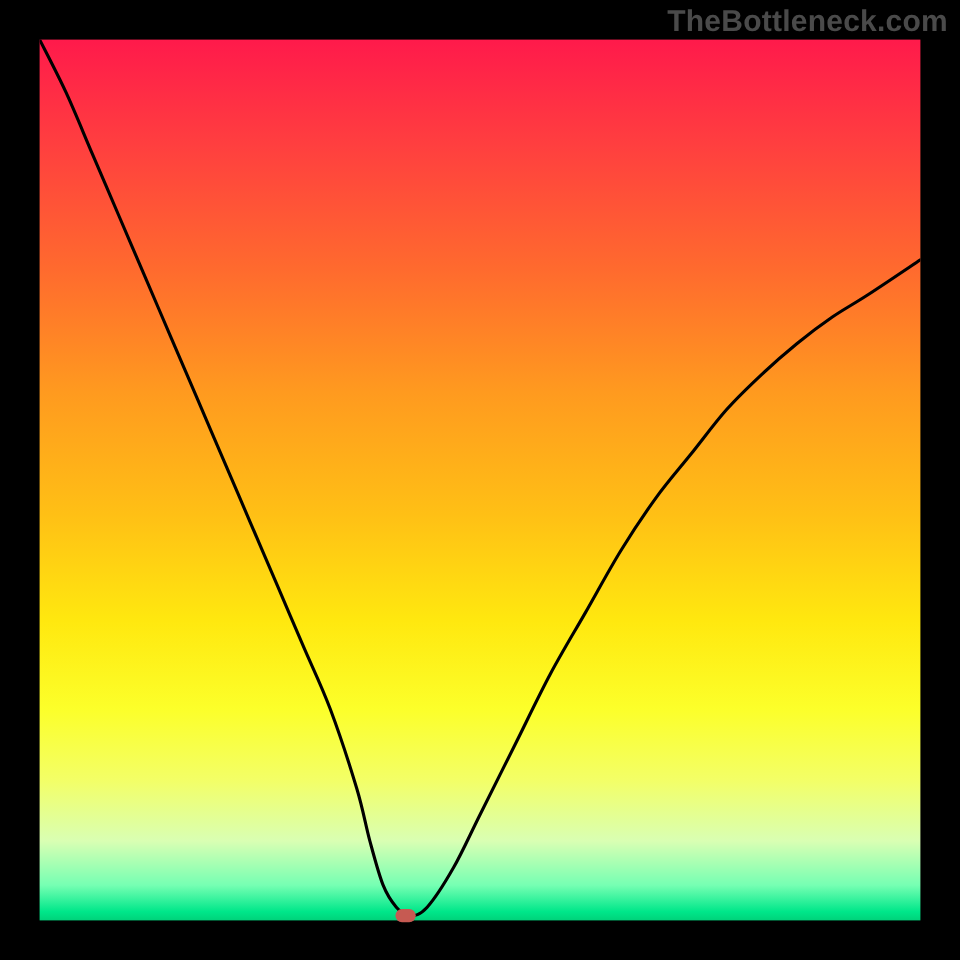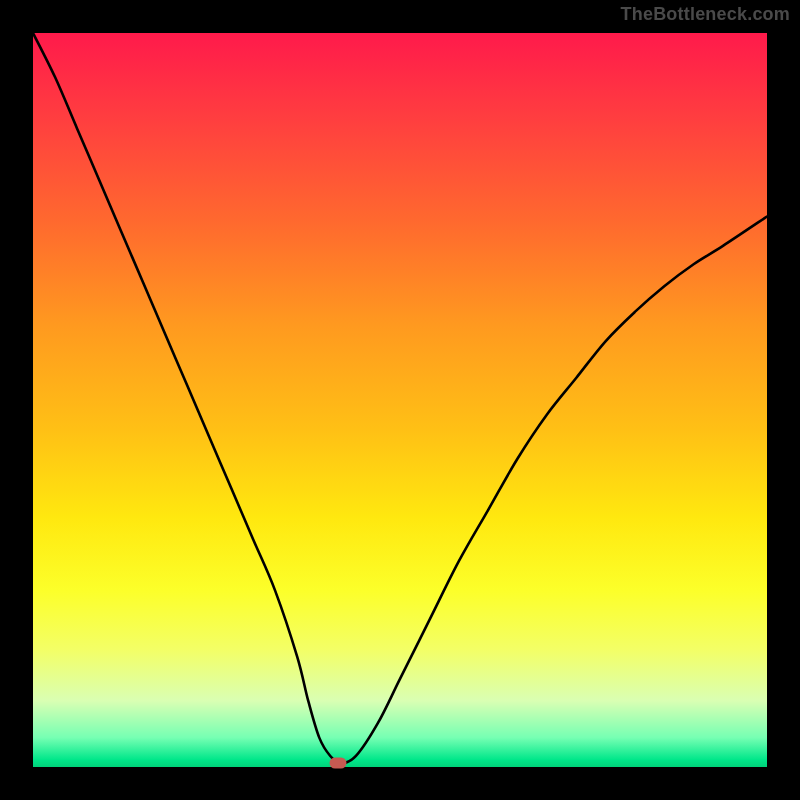--- a/index.html
+++ b/index.html
@@ -16,21 +16,21 @@
     width: 800px;
     height: 800px;
     background: #000;
     box-sizing: border-box;
   }
   .watermark {
     position: absolute;
     top: 4px;
     right: 10px;
     color: #4a4a4a;
-    font-size: 18px;
+    font-size: 25px;
     font-weight: 600;
     font-family: Arial, Helvetica, sans-serif;
     letter-spacing: 0.2px;
     user-select: none;
     text-align: right;
   }
   .plot-area {
     position: absolute;
     left: 33px;
     top: 33px;

